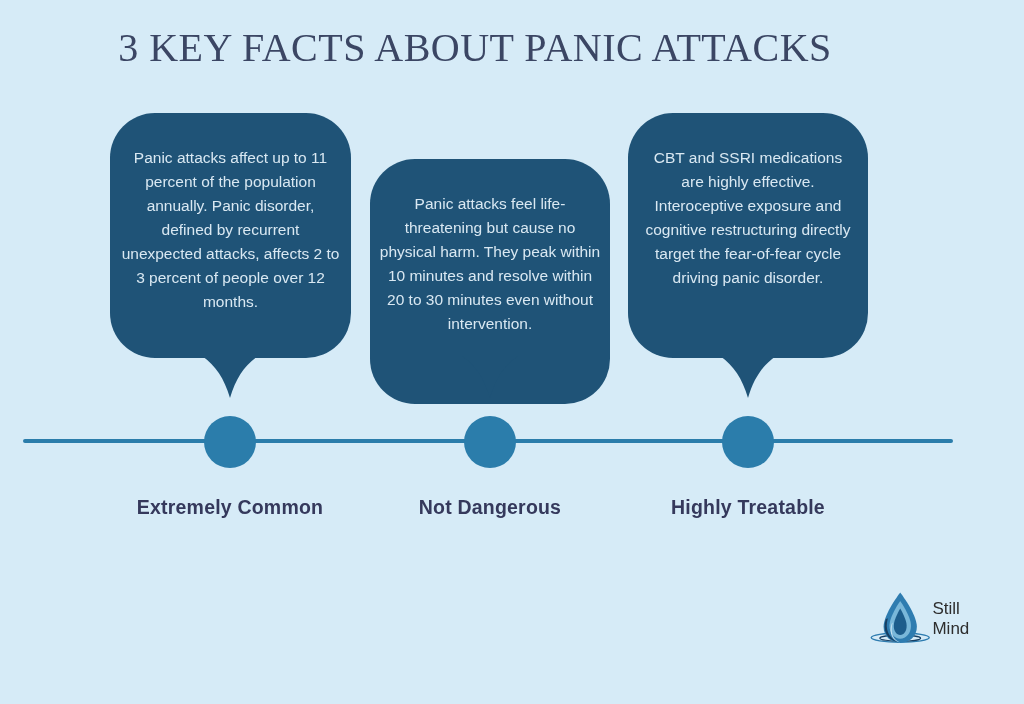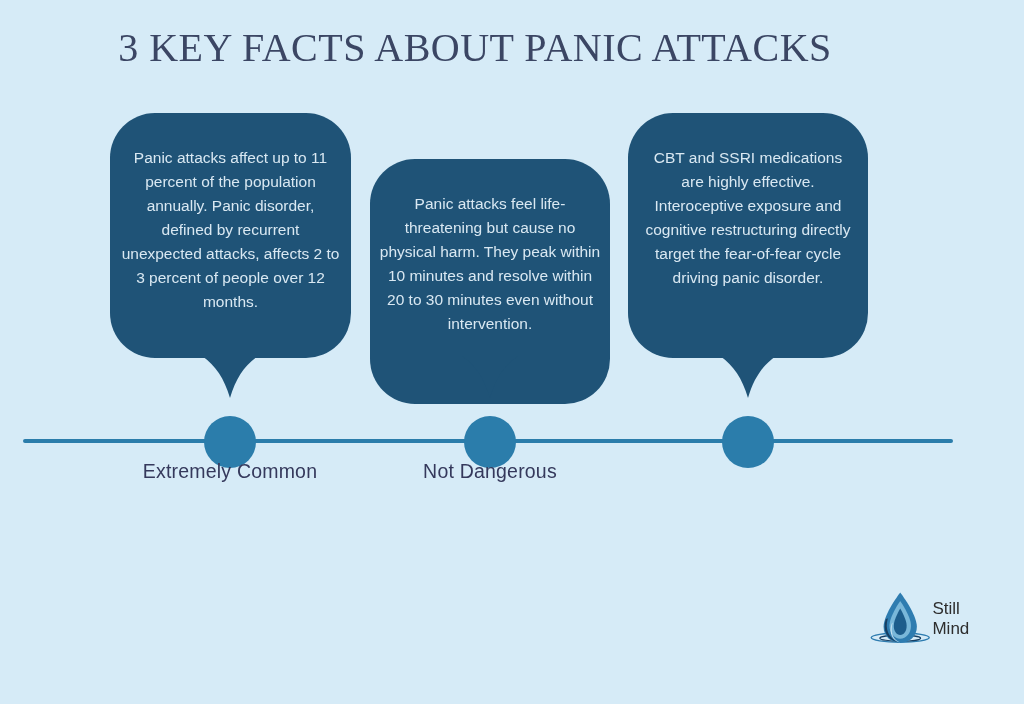--- a/index.html
+++ b/index.html
@@ -75,24 +75,24 @@
     top:416px;
     width:52px;height:52px;
     border-radius:50%;
     background:var(--accent);
   }
   .dot-1{left:204px;}
   .dot-2{left:464px;}
   .dot-3{left:722px;}
   .timeline-label{
     position:absolute;
-    top:460px;
+    top:496px;
     width:280px;
     text-align:center;
-    font-weight:normal;
+    font-weight:bold;
     font-size:19.5px;
     letter-spacing:0.2px;
     color:var(--label-text);
   }
   .label-1{left:90px;}
   .label-2{left:350px;}
   .label-3{left:608px;}
   .logo{
     position:absolute;
     left:868px;top:585px;
@@ -135,20 +135,21 @@
     <path d="M0,0 H56 C42,10 34,22 28,42 C22,22 14,10 0,0 Z" fill="#1f5377"></path>
   </svg>
 
   <div class="timeline-line"></div>
   <div class="timeline-dot dot-1"></div>
   <div class="timeline-dot dot-2"></div>
   <div class="timeline-dot dot-3"></div>
 
   <div class="timeline-label label-1">Extremely Common</div>
   <div class="timeline-label label-2">Not Dangerous</div>
+  <div class="timeline-label label-3">Highly Treatable</div>
 
   <div class="logo">
     <svg width="80" height="66" viewBox="0 0 120 99">
 
       <g>
         <ellipse cx="60" cy="86" rx="54" ry="8.5" fill="none" stroke="#2e7cb0" stroke-width="2.6"></ellipse>
         <ellipse cx="60" cy="87" rx="38" ry="5.5" fill="none" stroke="#173f63" stroke-width="2.2"></ellipse>
       </g>
 
       <path d="M60,2 C60,2 29,42 29,66 C29,84 43,96 60,96 C77,96 91,84 91,66 C91,42 60,2 60,2 Z" fill="#2e7cb0"></path>

